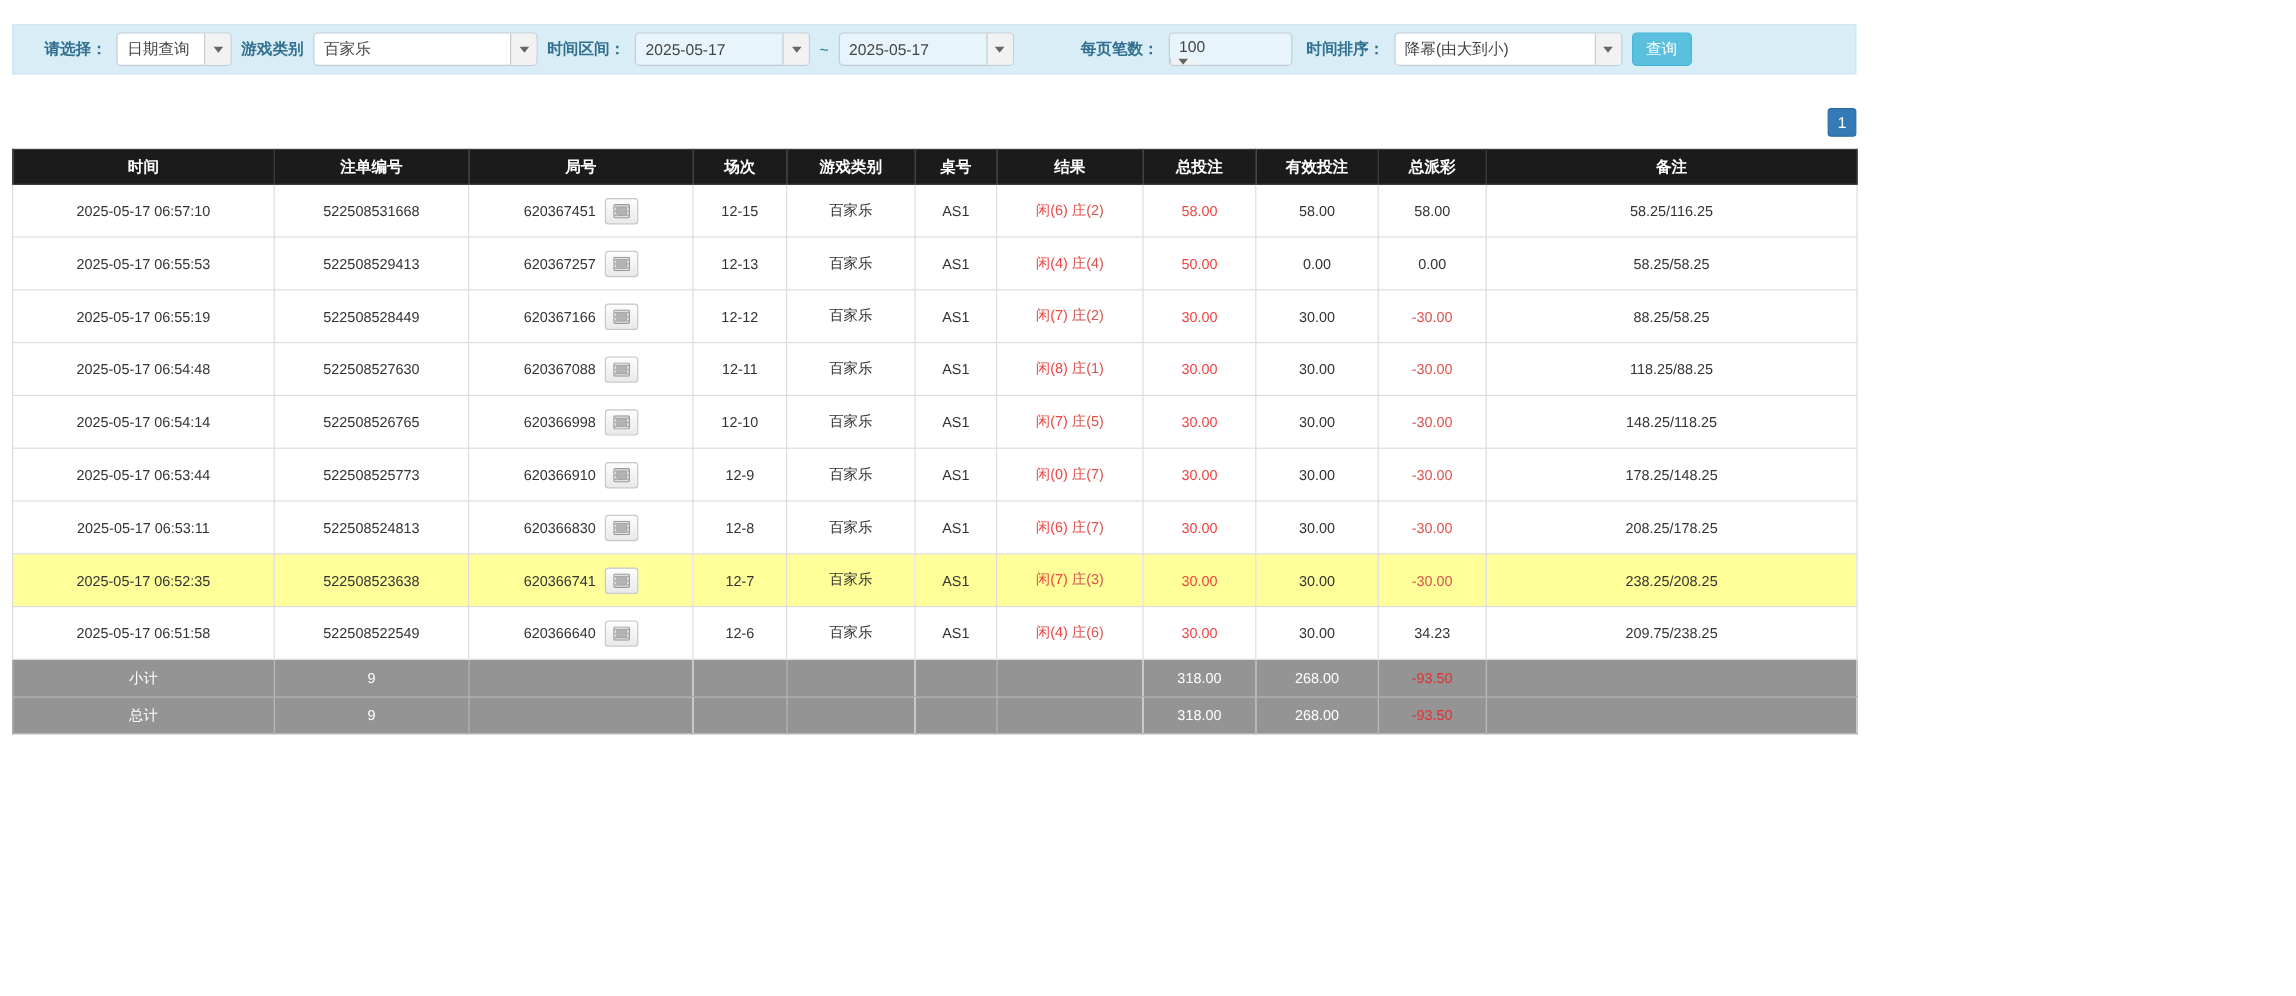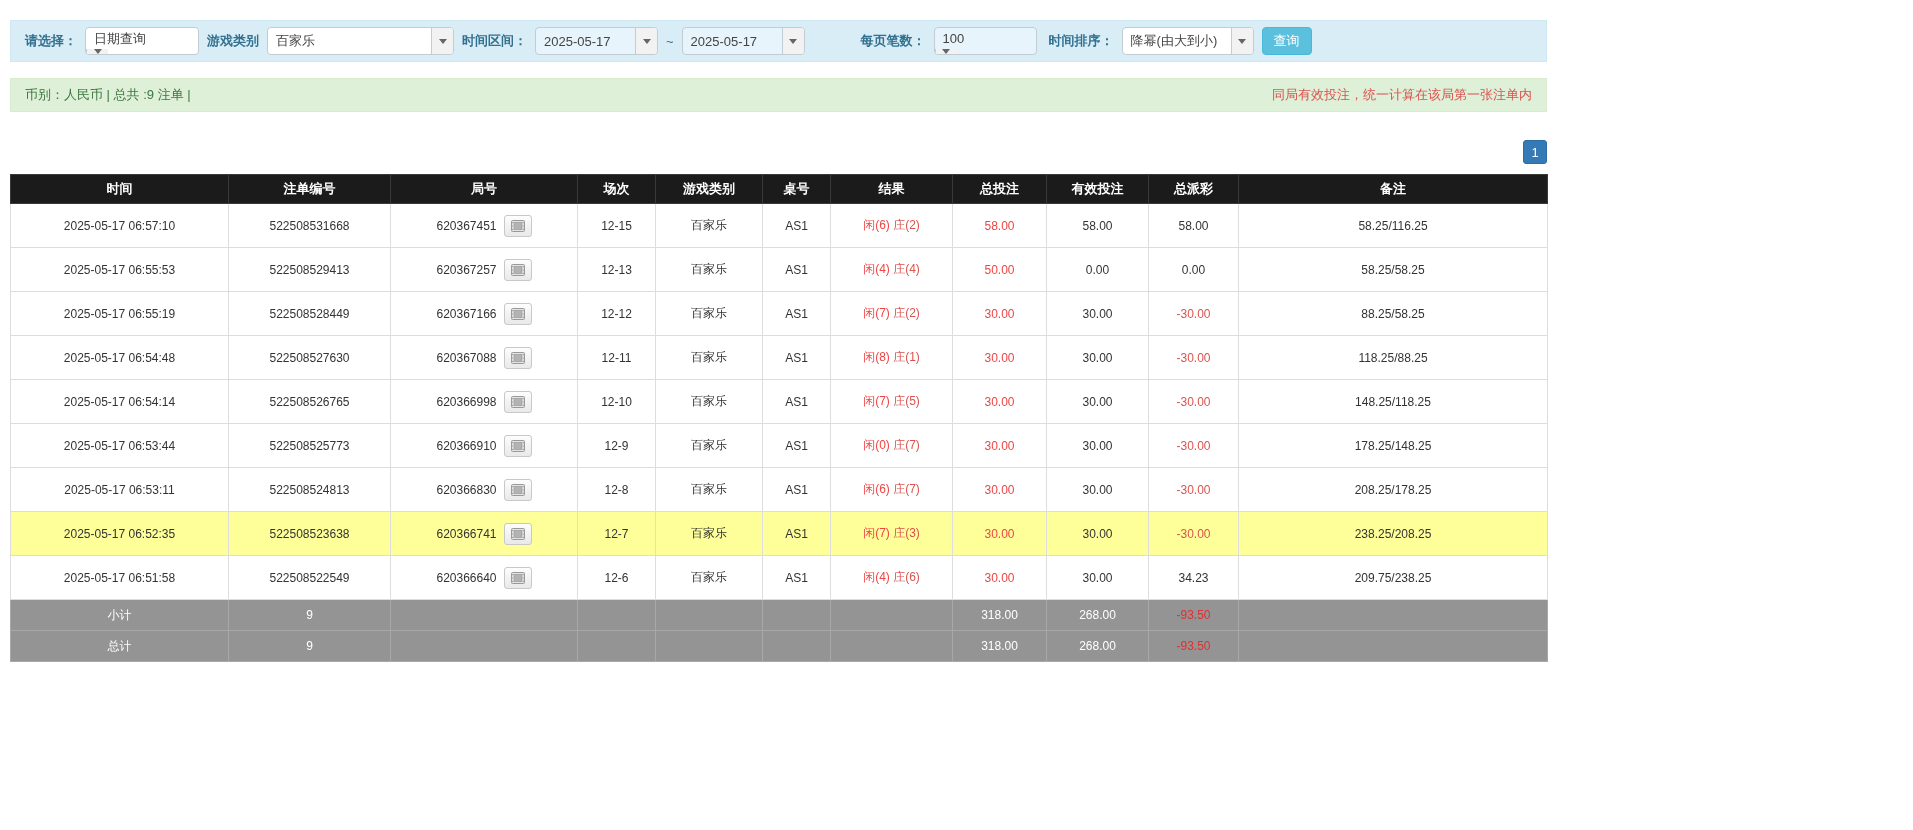--- a/index.html
+++ b/index.html
@@ -11,21 +11,21 @@
   }
   .content { width: 1537px; margin: 20px 0 0 10px; }
 
   
   .filter-bar {
     background: #d9edf7;
     border: 1px solid #cfe7f3;
     height: 42px;
     display: flex;
     align-items: center;
-    padding: 0 14px;
+    padding: 0 26px;
   }
   .filter-bar > * + * { margin-left: 8px; }
   .flabel {
     color: #31708f; font-weight: bold; font-size: 13px; white-space: nowrap;
   }
   .ml-lg { margin-left: 56px !important; }
   .ml-md { margin-left: 12px !important; }
   .combo {
     display: flex; align-items: stretch;
     background: #fff;
@@ -48,25 +48,25 @@
     background: #f2f2f2;
     display: flex; align-items: center; justify-content: center;
     cursor: pointer;
   }
   .caret {
     width: 0; height: 0; display: inline-block;
     border-left: 4px solid transparent;
     border-right: 4px solid transparent;
     border-top: 5px solid #666;
   }
-  .w-query { width: 114px; flex-direction: column; }
+  .w-query { width: 96px; }
   .w-game  { width: 187px; }
-  .w-date  { width: 123px; }
+  .w-date  { width: 146px; }
   .w-size  { width: 103px; flex-direction: column; }
-  .w-sort  { width: 132px; }
+  .w-sort  { width: 190px; }
   .tilde { font-size: 13px; color: #31708f; }
   .query-btn {
     height: 28px; padding: 0 11px;
     background: #5bc0de; color: #fff;
     border: 1px solid #46b8da; border-radius: 4px;
     font-size: 13px; cursor: pointer;
     font-family: "Liberation Sans", sans-serif;
   }
 
   
@@ -188,24 +188,20 @@
     <div class="combo w-sort">
       <span class="combo-text">降幂(由大到小)</span>
       <span class="combo-toggle">
           <i class="caret"></i>
         </span>
     </div>
 
     <button class="query-btn">查询</button>
   </div>
 
-  <div class="summary-bar">
-    <span class="summary-left">币别：人民币 | 总共 :9 注单 |</span>
-    <span class="summary-right">同局有效投注，统一计算在该局第一张注单内</span>
-  </div>
 
   <div class="pagination">
     <button class="page-btn">1</button>
   </div>
 
   <table>
     <colgroup>
       <col style="width:218px">
         <col style="width:162px">
         <col style="width:187px">

